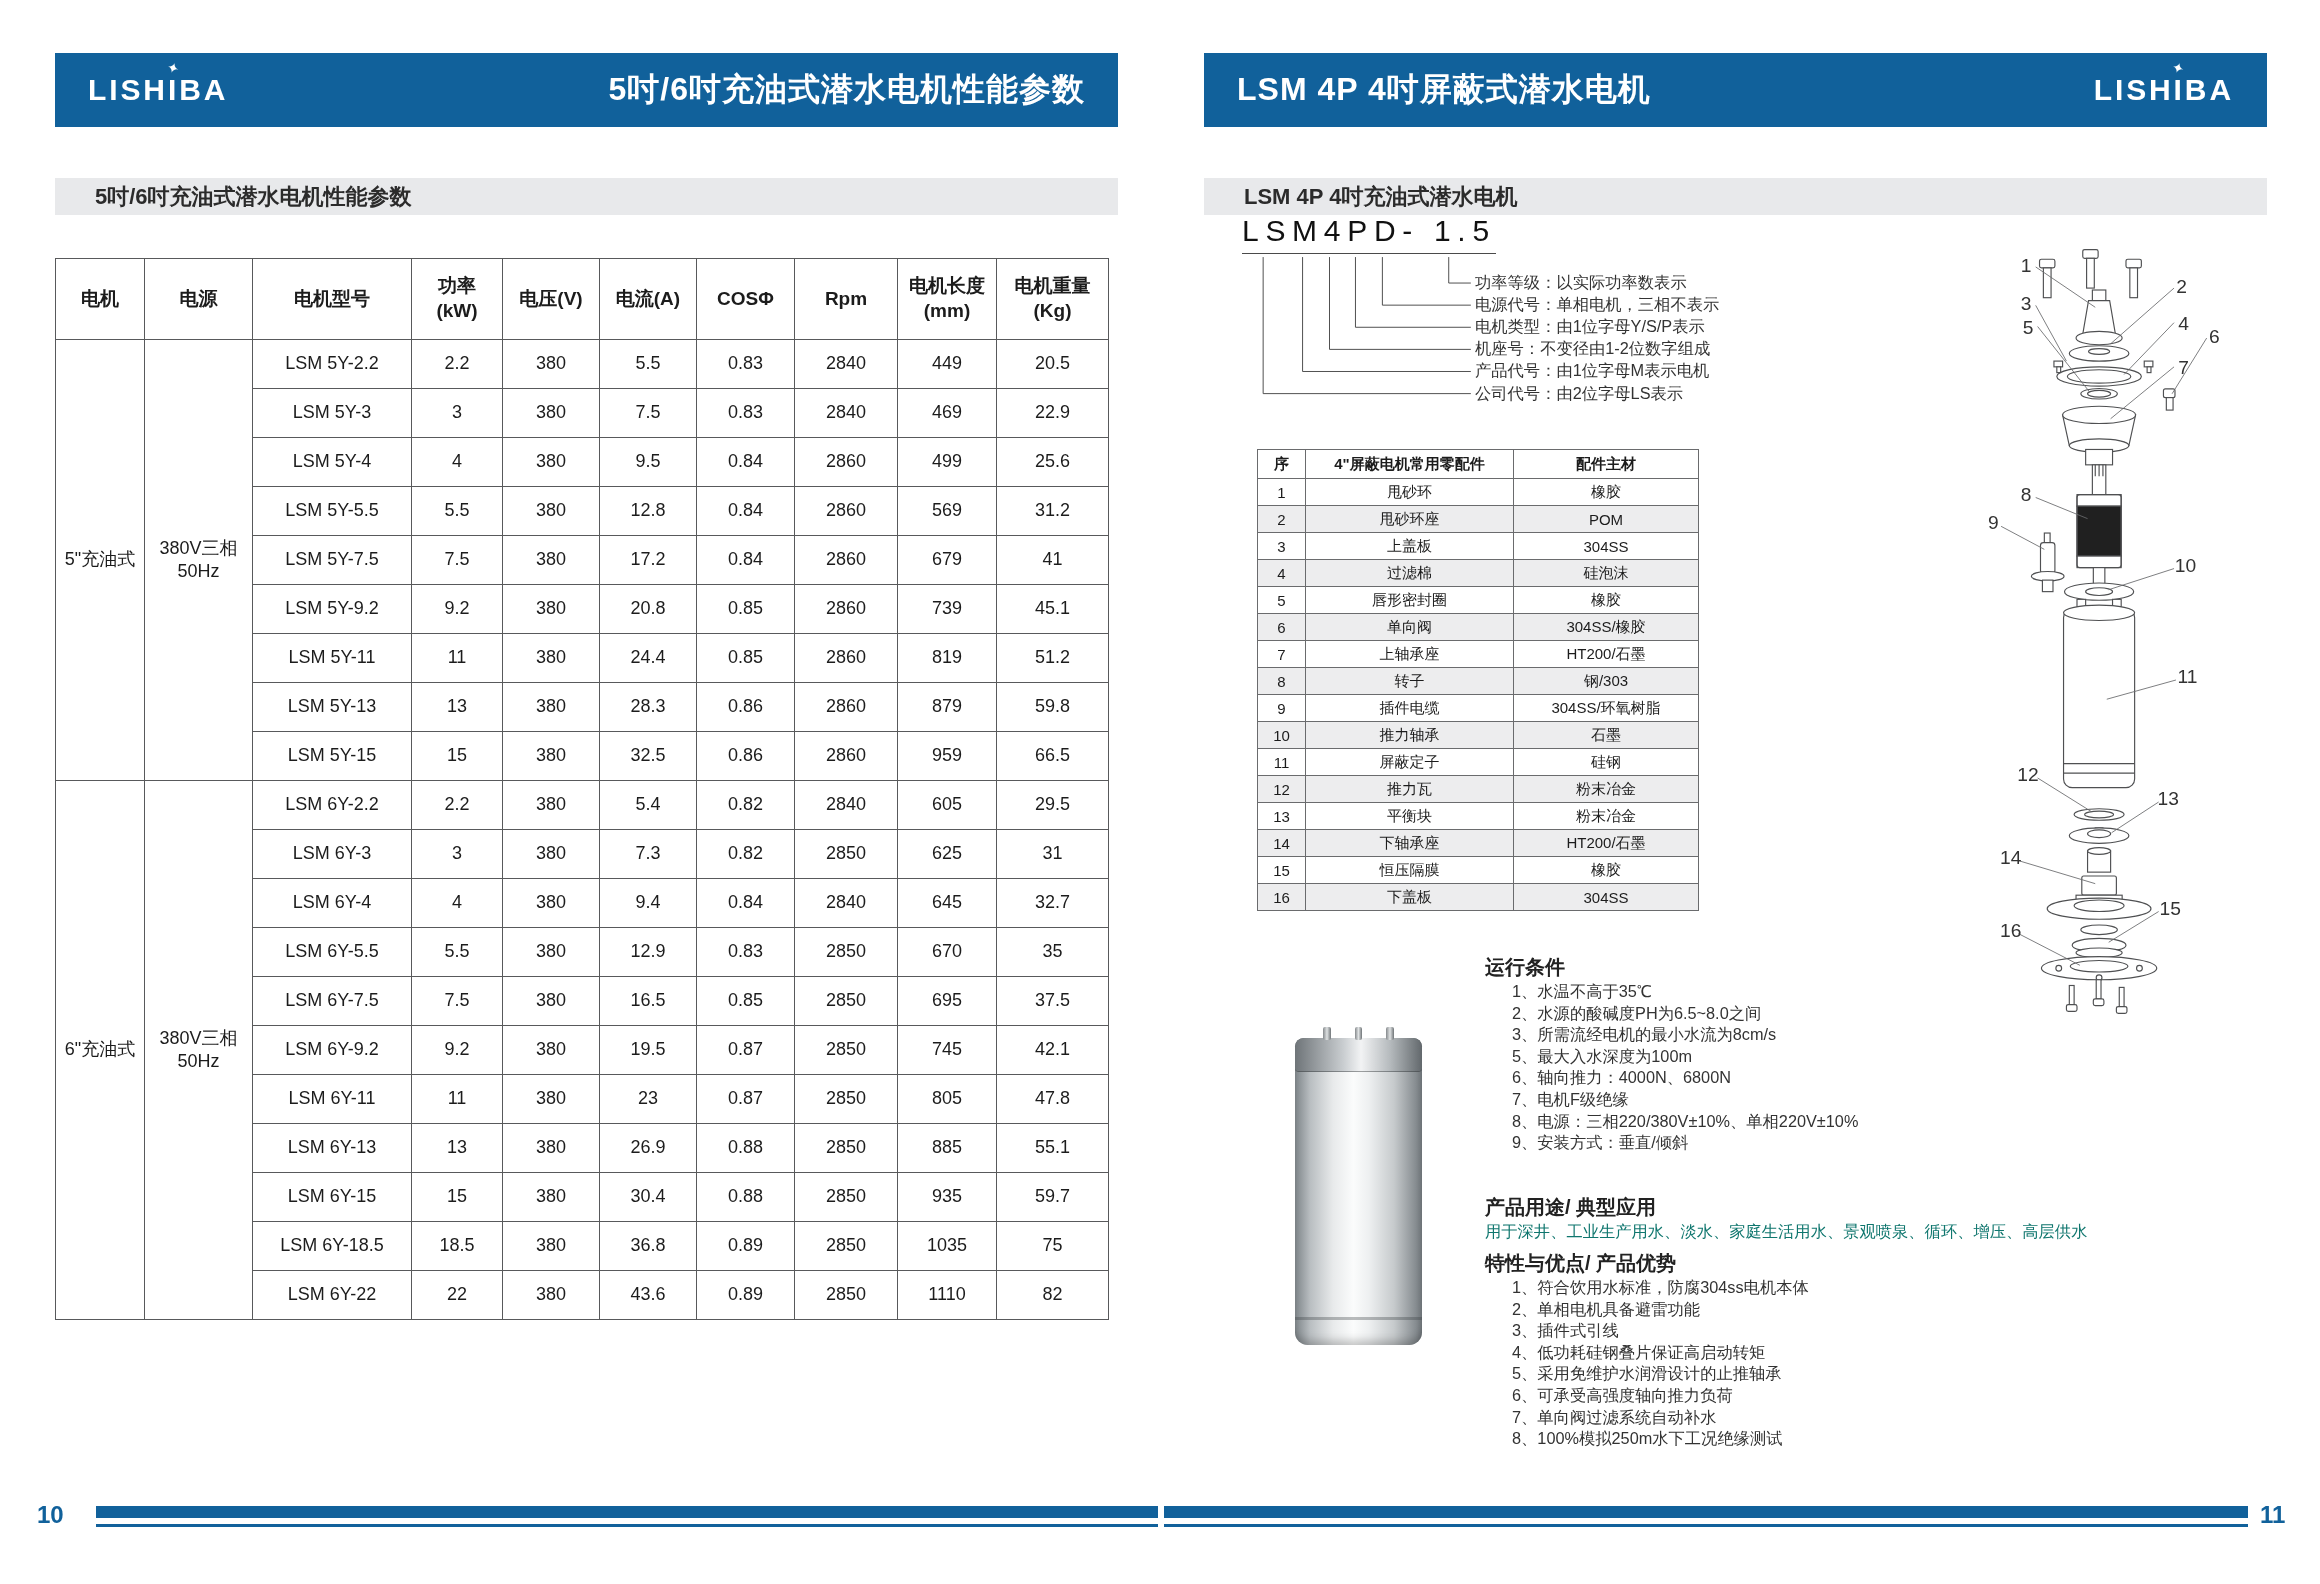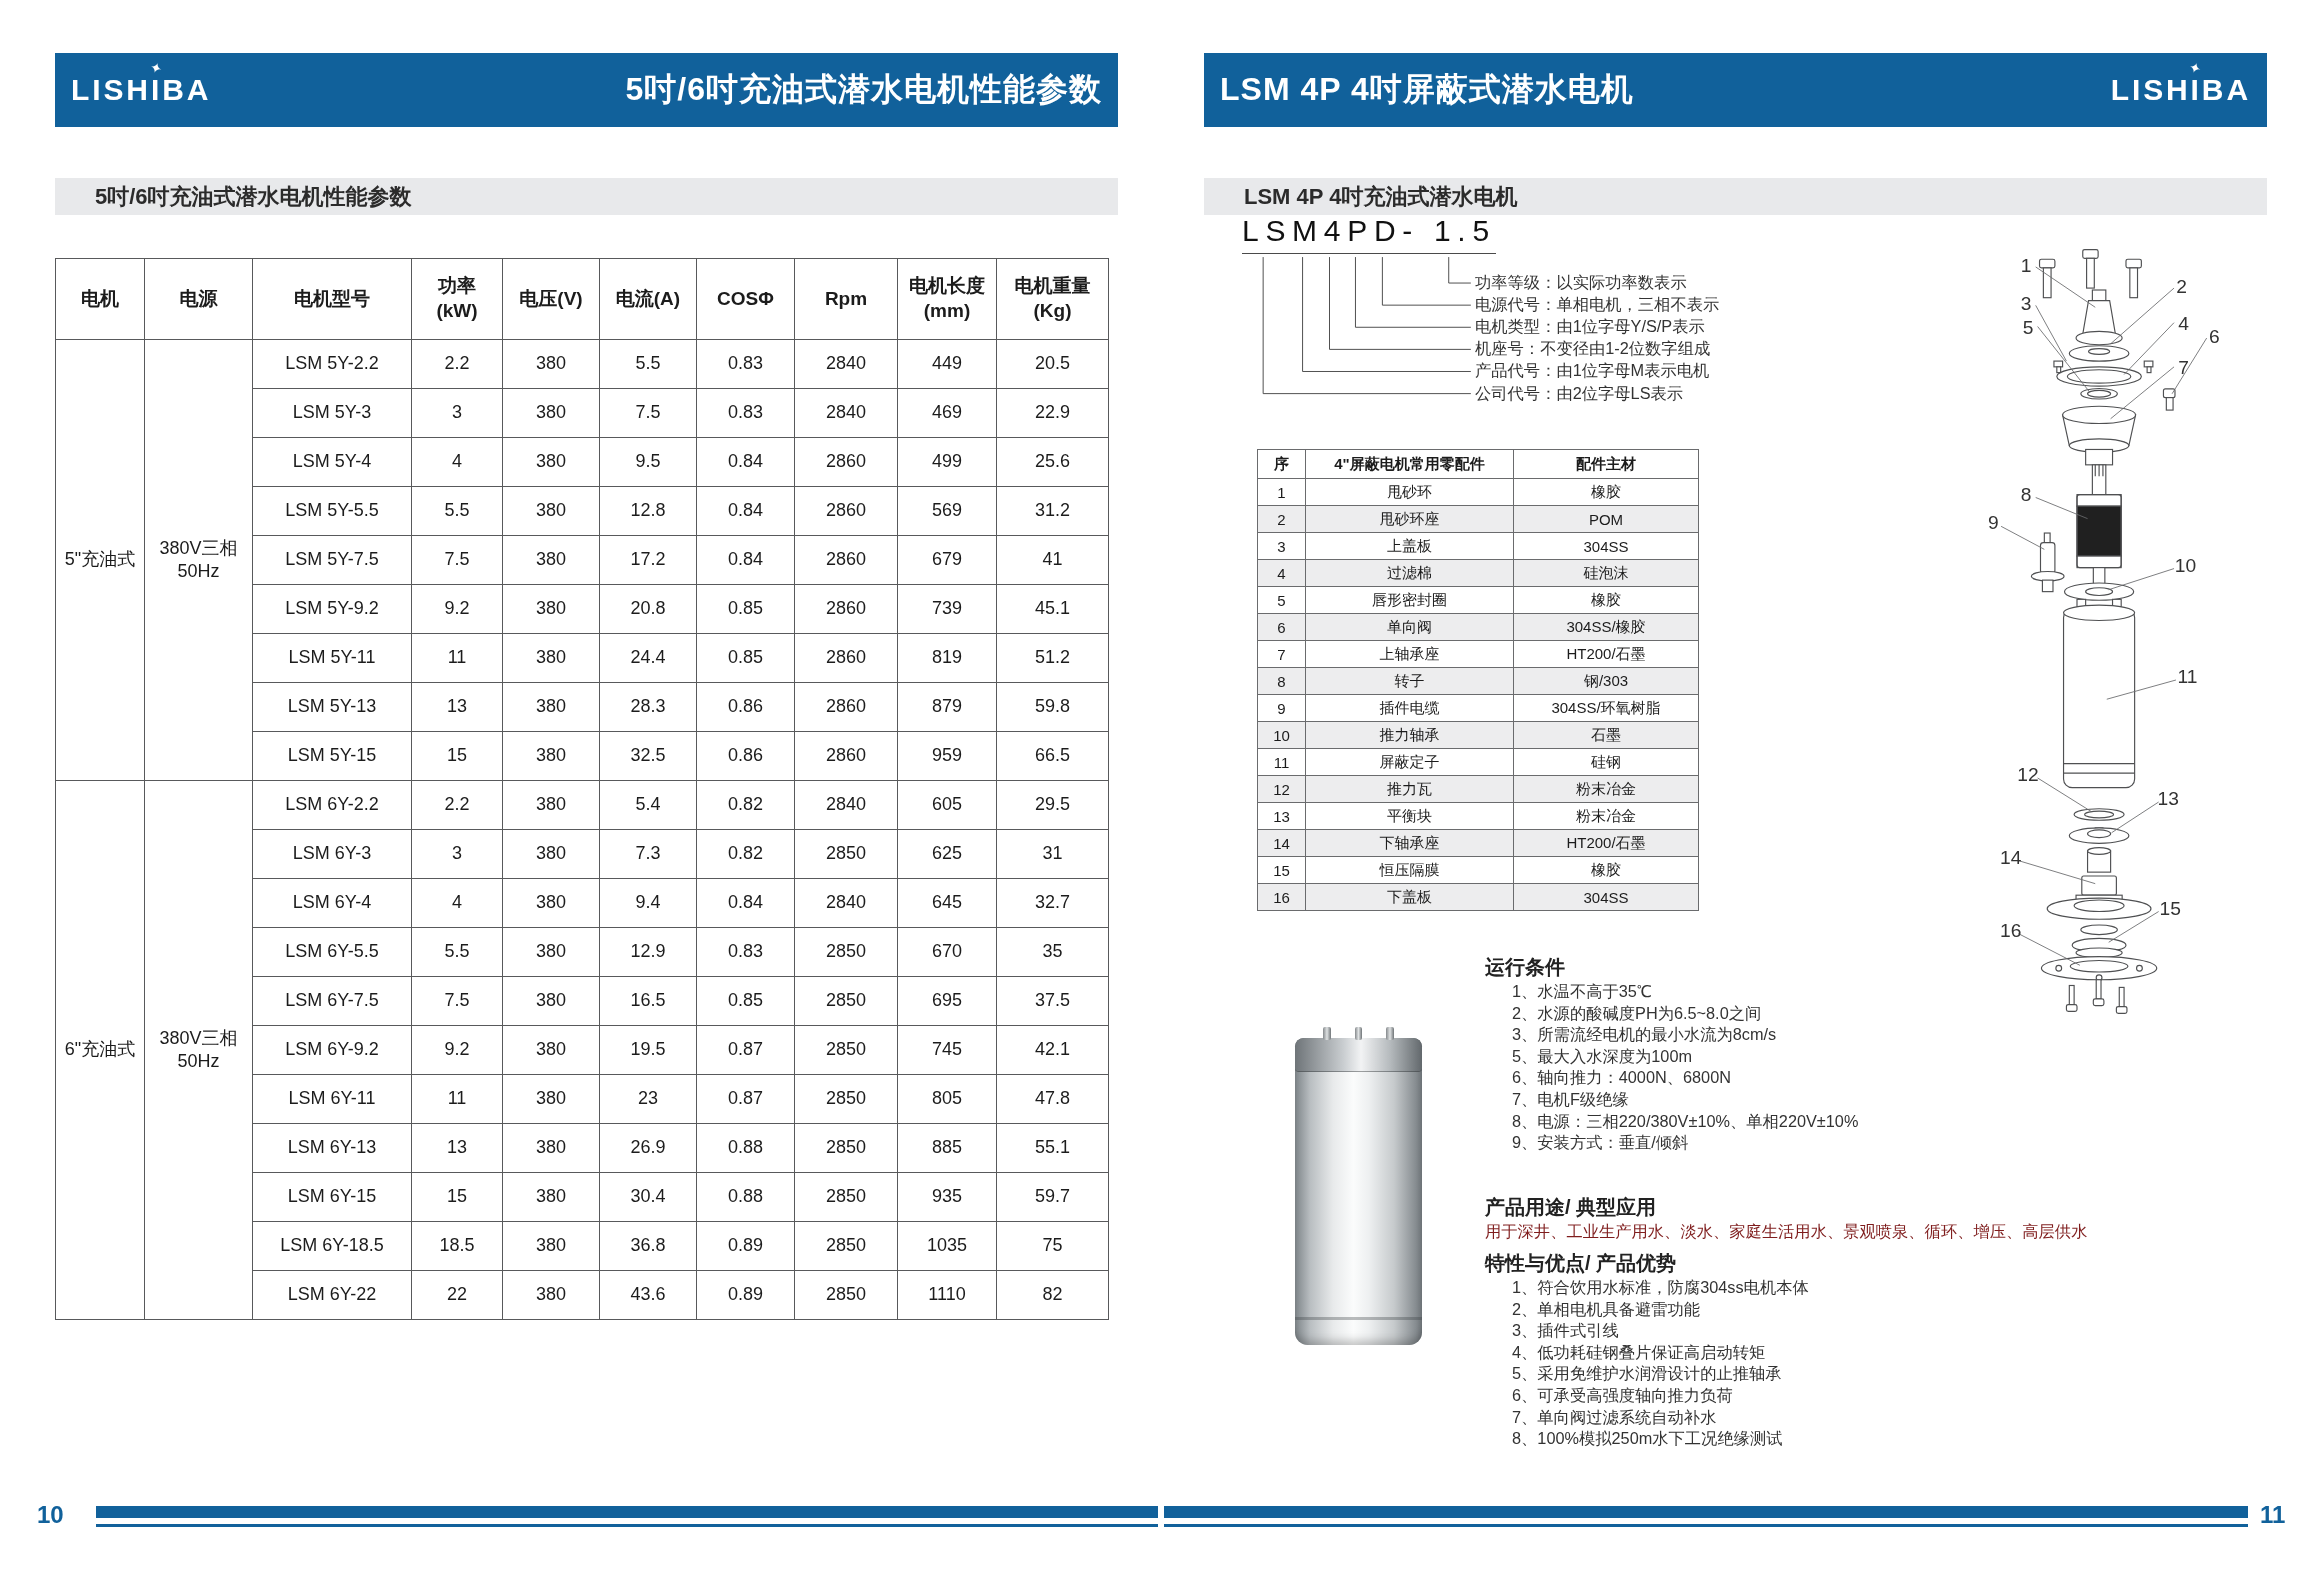--- a/index.html
+++ b/index.html
@@ -4,21 +4,21 @@
 <style>
   html,body{margin:0;padding:0;background:#fff;}
   .canvas{position:relative;width:2320px;height:1584px;background:#fff;overflow:hidden;
           font-family:"Liberation Sans",sans-serif;color:#1c1c1c;}
   .page{position:absolute;top:53px;width:1063px;height:1451px;}
   .page-left{left:55px;}
   .page-right{left:1204px;}
 
   
   .bluebar{position:absolute;left:0;top:0;width:1063px;height:74px;background:#11619b;
-           display:flex;align-items:center;justify-content:space-between;padding:0 16px;box-sizing:border-box;}
+           display:flex;align-items:center;justify-content:space-between;padding:0 33px;box-sizing:border-box;}
   .logo{position:relative;color:#fff;font-weight:800;font-size:30px;letter-spacing:2.9px;}
   .logo .star{position:absolute;top:-13.4px;left:56%;font-size:14.4px;color:#fff;transform:rotate(18deg);font-weight:400;letter-spacing:0;}
   .bar-title{color:#fff;font-weight:700;font-size:32px;letter-spacing:1px;}
   .graybar{position:absolute;left:0;top:125px;width:1063px;height:37px;background:#e8e9eb;
            display:flex;align-items:center;padding:0 40px;box-sizing:border-box;
            font-size:22px;font-weight:700;color:#2b2b2b;}
 
   
   .ltable{position:absolute;left:0;top:205px;display:grid;
           grid-template-columns:89px 108px 159px 91px 97px 97px 98px 103px 99px 112px;
@@ -57,21 +57,21 @@
          border-bottom:1.9px solid rgba(50,55,58,.45);}
   .photo .stud{position:absolute;top:-11.5px;width:7.7px;height:13.4px;border-radius:1.9px;
          background:linear-gradient(90deg,#85898c,#dfe2e3,#6f7477);}
   .photo .band{position:absolute;bottom:25px;left:0;right:0;height:2.9px;background:rgba(60,65,68,.35);}
 
   
   .sections{position:absolute;left:281px;top:0;width:797px;}
   .sec-h{position:absolute;font-size:20px;font-weight:700;color:#222;white-space:nowrap;}
   .sec-list{position:absolute;width:797px;}
   .litem{font-size:16.3px;color:#333;line-height:21.6px;white-space:nowrap;margin-left:27px;}
-  .sec-body{position:absolute;font-size:16.3px;color:#7f1d1d;white-space:nowrap;}
+  .sec-body{position:absolute;font-size:16.3px;color:#0f766e;white-space:nowrap;}
 
   
   .diagram{position:absolute;left:751px;top:187px;}
   .diagram text{font-size:20px;fill:#333;font-family:"Liberation Sans",sans-serif;}
 
   
   .pagenum{position:absolute;font-size:24px;font-weight:700;color:#11619b;}
   .fbar{position:absolute;height:11.5px;background:#11619b;}
   .fline{position:absolute;height:2.9px;background:#11619b;}
 </style>

